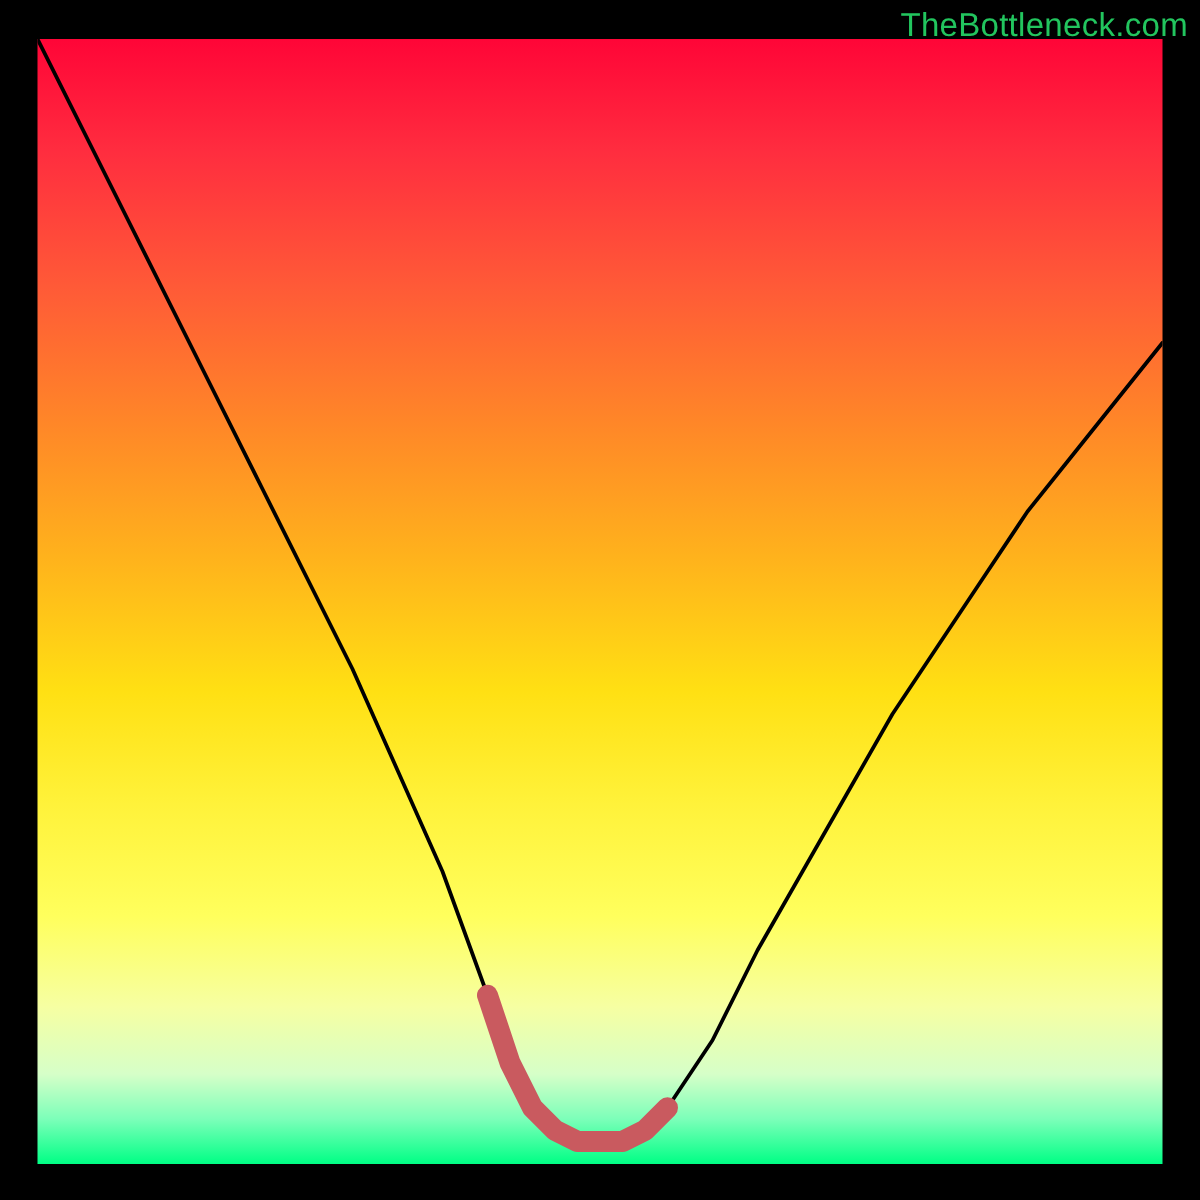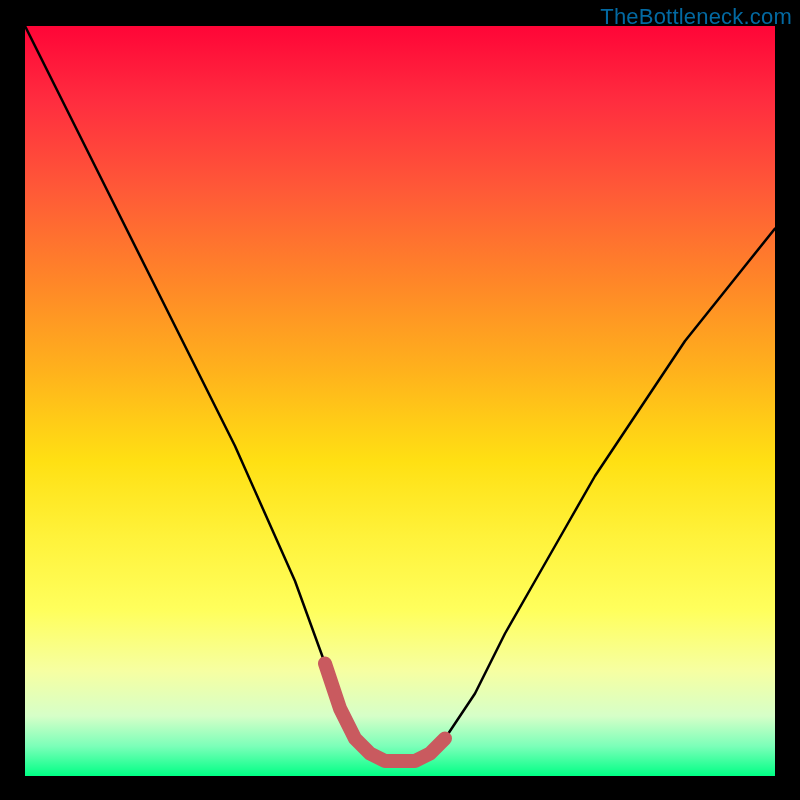--- a/index.html
+++ b/index.html
@@ -35,21 +35,21 @@
       #d6ffc8 92%,
       #7cffb9 96%,
       #00ff85 100%
     );
     overflow: hidden;
   }
   .watermark {
     position: absolute;
     top: 4px;
     right: 8px;
-    color: #0369a1;
+    color: #22c55e;
     font-family: Arial, Helvetica, sans-serif;
     font-size: 22px;
     letter-spacing: 0.2px;
     user-select: none;
   }
   svg {
     position: absolute;
     left: 0;
     top: 0;
     width: 750px;

